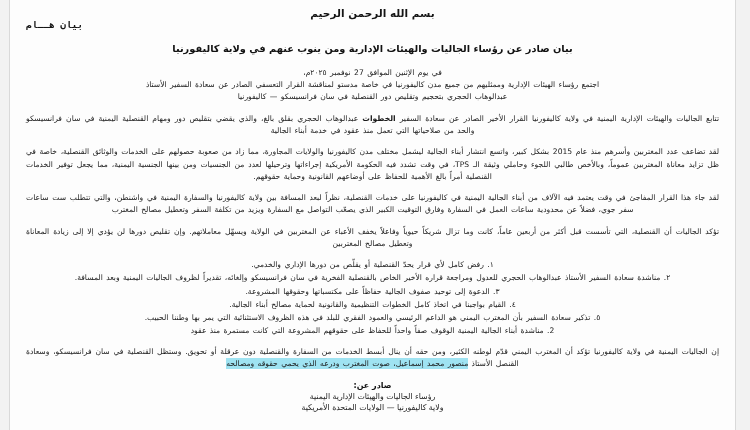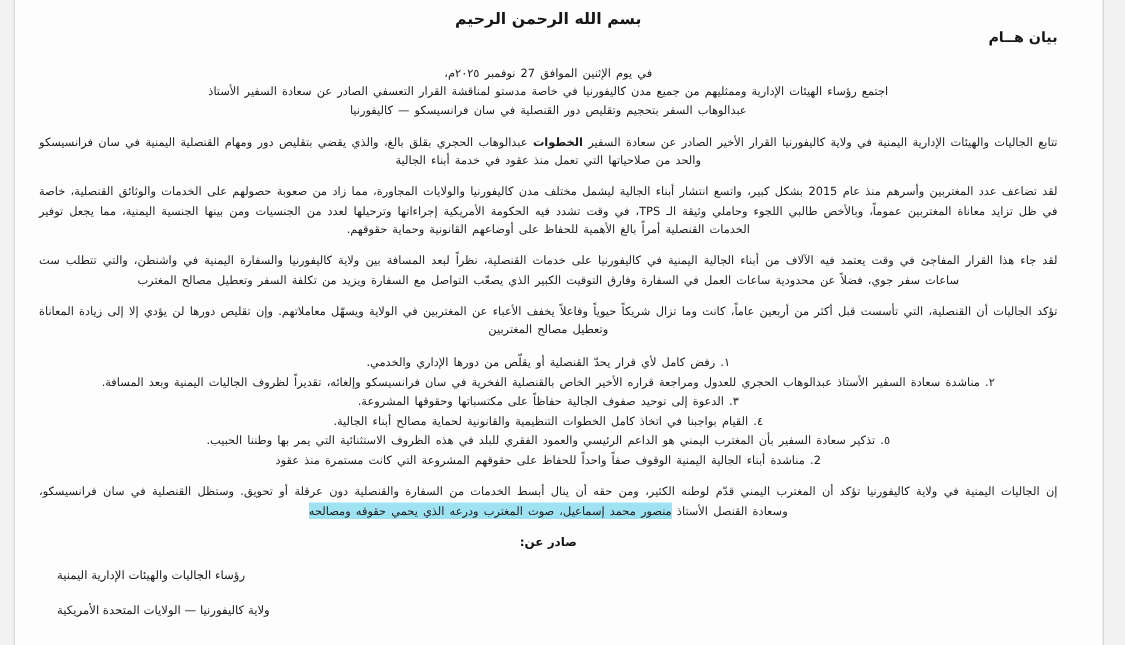--- a/index.html
+++ b/index.html
@@ -28,44 +28,45 @@
   .page {
     position: absolute;
     left: 9px;
     top: 0px;
     width: 727px;
     height: 430px;
     background: #fdfdfd;
     border-left: 1px solid #d9d9d9;
     border-right: 1px solid #d9d9d9;
     box-sizing: border-box;
-    padding: 7px 30px 0 16px;
+    padding: 7px 16px 0 16px;
     overflow: hidden;
     direction: rtl;
     text-align: right;
   }
 
   
   .basmala {
     text-align: center;
     font-weight: bold;
     font-size: 10.5px;
     letter-spacing: 0.3px;
     color: #151515;
     line-height: 1.25;
     margin: 0;
   }
   .bayan-ham {
-    text-align: right;
+    text-align: left;
     font-weight: bold;
     font-size: 9.5px;
     letter-spacing: 0.3px;
     color: #151515;
     line-height: 1.25;
     margin: 0 0 11px 0;
+    font-family: Liberation Mono, monospace;
   }
   .subtitle {
     text-align: center;
     font-weight: bold;
     font-size: 9.8px;
     color: #121212;
     line-height: 1.3;
     margin: 0 0 11px 0;
   }
 
@@ -126,38 +127,39 @@
   .issued-label {
     font-size: 8px;
     font-weight: bold;
     color: #121212;
     text-align: center;
     margin: 0 0 1px 0;
   }
   .issued-line {
     font-size: 7.8px;
     color: #1a1a1a;
-    text-align: left;
+    text-align: center;
     line-height: 1.45;
-    margin: 12px;
+    margin: 0;
   }
 </style>
 </head>
 <body>
 
 <div class="canvas">
   <div class="page">
 
     <div class="basmala">بسم الله الرحمن الرحيم</div>
     <div class="bayan-ham">بيان هــام</div>
+    <div class="subtitle">بيان صادر عن رؤساء الجاليات والهيئات الإدارية ومن ينوب عنهم في ولاية كاليفورنيا</div>
 
     <p class="para lead">
       <span>في يوم الإثنين الموافق 27 نوفمبر ٢٠٢٥م،</span><br>
       <span>اجتمع رؤساء الهيئات الإدارية وممثليهم من جميع مدن كاليفورنيا في خاصة مدستو لمناقشة القرار التعسفي الصادر عن سعادة السفير الأستاذ</span><br>
-      <span>عبدالوهاب السفر بتحجيم وتقليص دور القنصلية في سان فرانسيسكو — كاليفورنيا</span>
+      <span>عبدالوهاب الحجري بتحجيم وتقليص دور القنصلية في سان فرانسيسكو — كاليفورنيا</span>
     </p>
 
     <p class="para">
       <span>تتابع الجاليات والهيئات الإدارية اليمنية في ولاية كاليفورنيا القرار الأخير الصادر عن سعادة السفير </span><span class="bold">الخطوات</span><span> عبدالوهاب الحجري بقلق بالغ، والذي يقضي بتقليص دور ومهام القنصلية اليمنية في سان فرانسيسكو والحد من صلاحياتها التي تعمل منذ عقود في خدمة أبناء الجالية</span>
     </p>
 
     <p class="para">لقد تضاعف عدد المغتربين وأسرهم منذ عام 2015 بشكل كبير، واتسع انتشار أبناء الجالية ليشمل مختلف مدن كاليفورنيا والولايات المجاورة، مما زاد من صعوبة حصولهم على الخدمات والوثائق القنصلية، خاصة في ظل تزايد معاناة المغتربين عموماً، وبالأخص طالبي اللجوء وحاملي وثيقة الـ TPS، في وقت تشدد فيه الحكومة الأمريكية إجراءاتها وترحيلها لعدد من الجنسيات ومن بينها الجنسية اليمنية، مما يجعل توفير الخدمات القنصلية أمراً بالغ الأهمية للحفاظ على أوضاعهم القانونية وحماية حقوقهم.</p>
 
     <p class="para">لقد جاء هذا القرار المفاجئ في وقت يعتمد فيه الآلاف من أبناء الجالية اليمنية في كاليفورنيا على خدمات القنصلية، نظراً لبعد المسافة بين ولاية كاليفورنيا والسفارة اليمنية في واشنطن، والتي تتطلب ست ساعات سفر جوي، فضلاً عن محدودية ساعات العمل في السفارة وفارق التوقيت الكبير الذي يصعّب التواصل مع السفارة ويزيد من تكلفة السفر وتعطيل مصالح المغترب</p>
 

